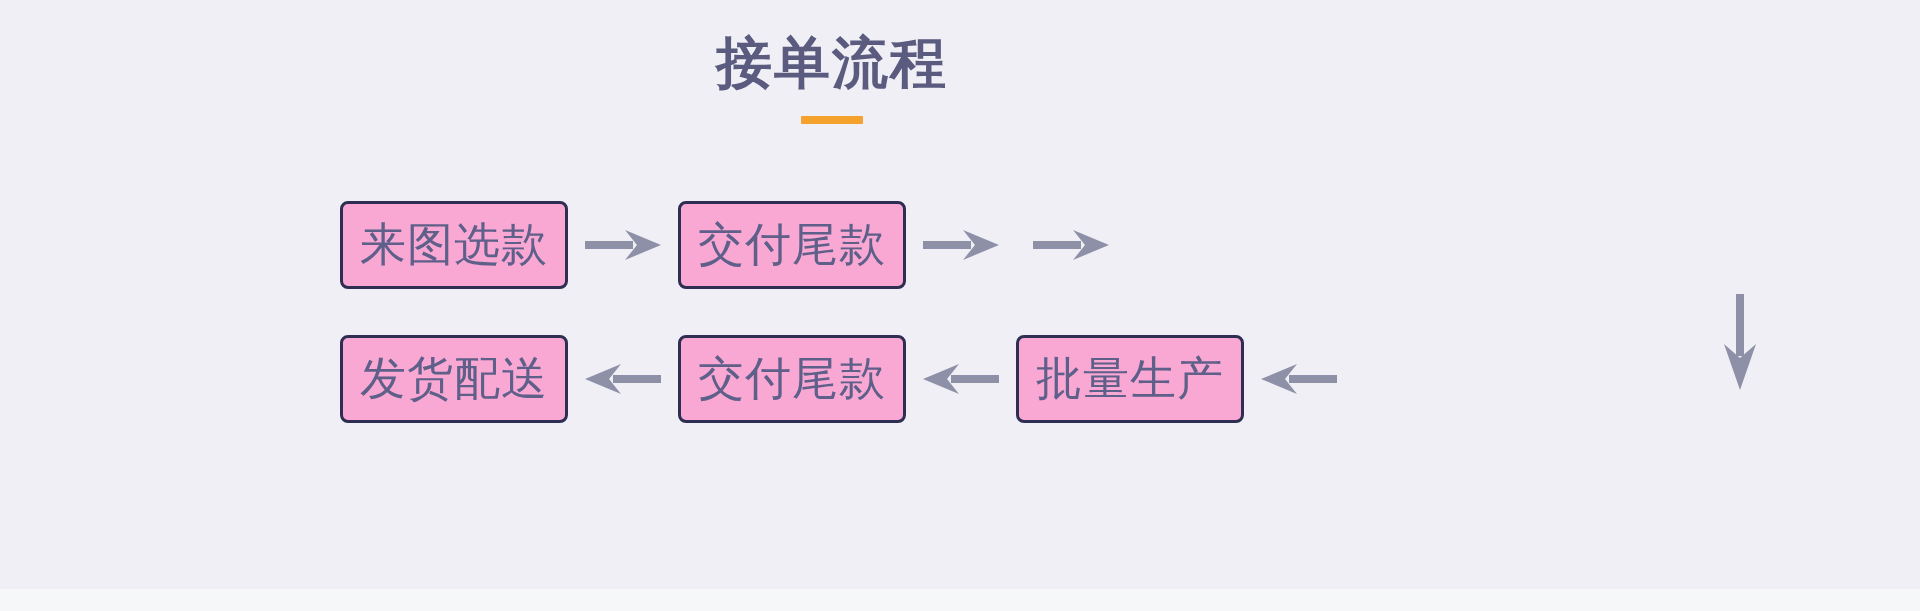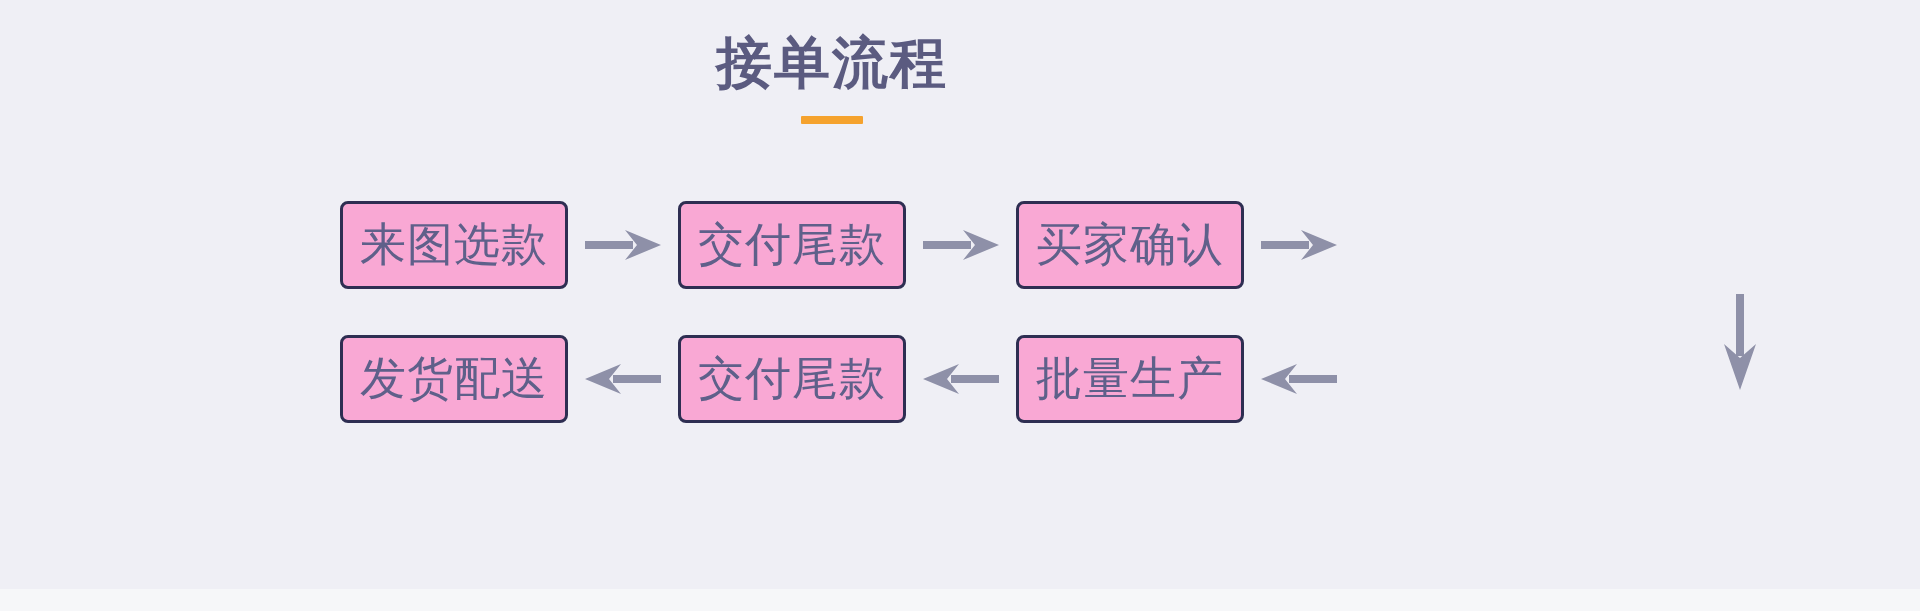--- a/index.html
+++ b/index.html
@@ -161,23 +161,20 @@
         <span class="node-label">交付尾款</span>
       </div>
 
       <div class="arrow-h">
         <svg width="76" height="34" viewBox="0 0 76 34" aria-hidden="true">
           <rect x="0" y="13" width="48" height="8" fill="#8e90a8"></rect>
           <polygon points="40,2 76,17 40,32 52,17" fill="#8e90a8"></polygon>
         </svg>
       </div>
 
-      <div class="node">
-        <span class="node-label">买家确认</span>
-      </div>
 
       <div class="arrow-h">
         <svg width="76" height="34" viewBox="0 0 76 34" aria-hidden="true">
           <rect x="0" y="13" width="48" height="8" fill="#8e90a8"></rect>
           <polygon points="40,2 76,17 40,32 52,17" fill="#8e90a8"></polygon>
         </svg>
       </div>
 
 
       <div class="arrow-v">

